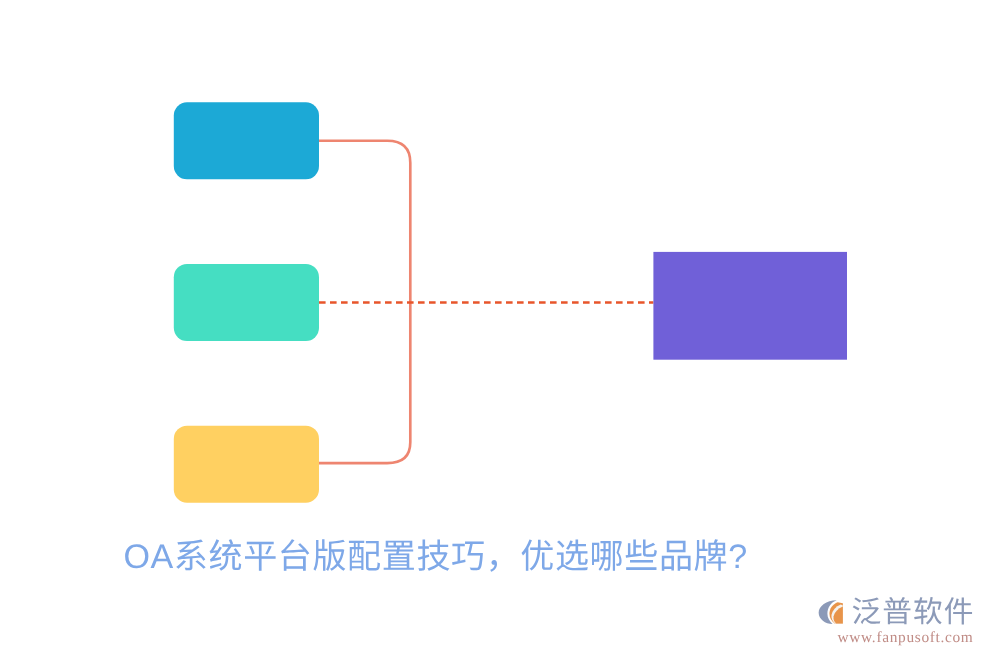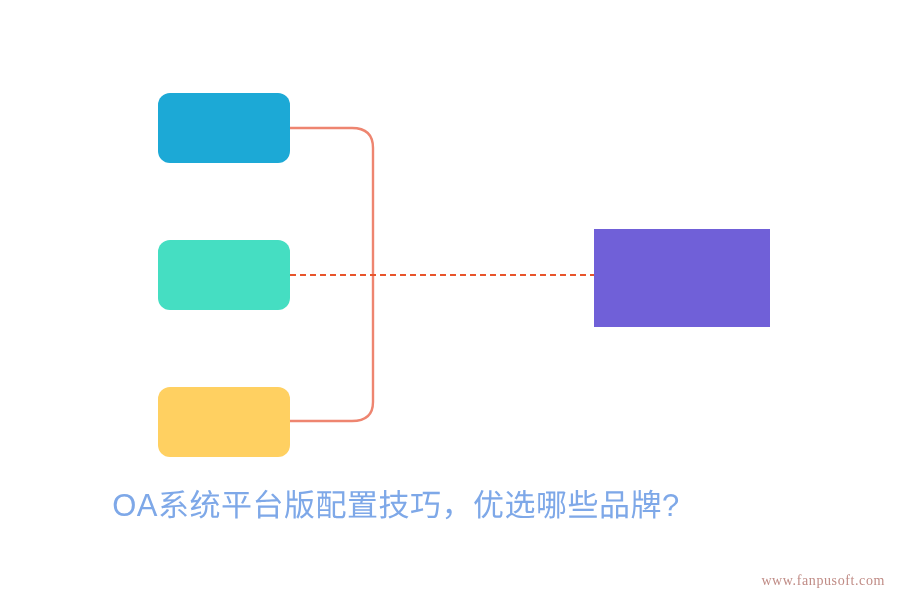--- a/index.html
+++ b/index.html
@@ -152,16 +152,25 @@
     <span class="node-label"></span>
   </div>
 
   <div class="node" id="node-purple">
     <span class="node-label"></span>
   </div>
 
   <div id="title">OA系统平台版配置技巧，优选哪些品牌?</div>
 
   <div id="watermark">
+    <div id="logo-row">
+      <svg id="logo-mark" viewBox="0 0 64 64" xmlns="http://www.w3.org/2000/svg">
+        <path d="M44 10 C24 10 9 22 9 34 C9 46 22 56 36 56 C30 50 26 44 26 36 C26 24 33 14 44 10 Z" fill="#8C9AB8"></path>
+        <path d="M46 14 C36 18 30 26 30 36 C30 44 34 50 40 55 L56 55 L56 16 Z" fill="#E8944A"></path>
+        <path d="M52 18 C42 22 36 29 34 38 C33 45 36 51 41 55 L56 55 L56 20 Z" fill="#F5F2EE"></path>
+        <path d="M56 22 C46 26 40 33 38 41 C37 47 39 52 43 55 L56 55 Z" fill="#E8944A"></path>
+      </svg>
+      <span id="logo-wordmark">泛普软件</span>
+    </div>
     <div id="logo-url">www.fanpusoft.com</div>
   </div>
 
 </div>
 
 </body></html>

